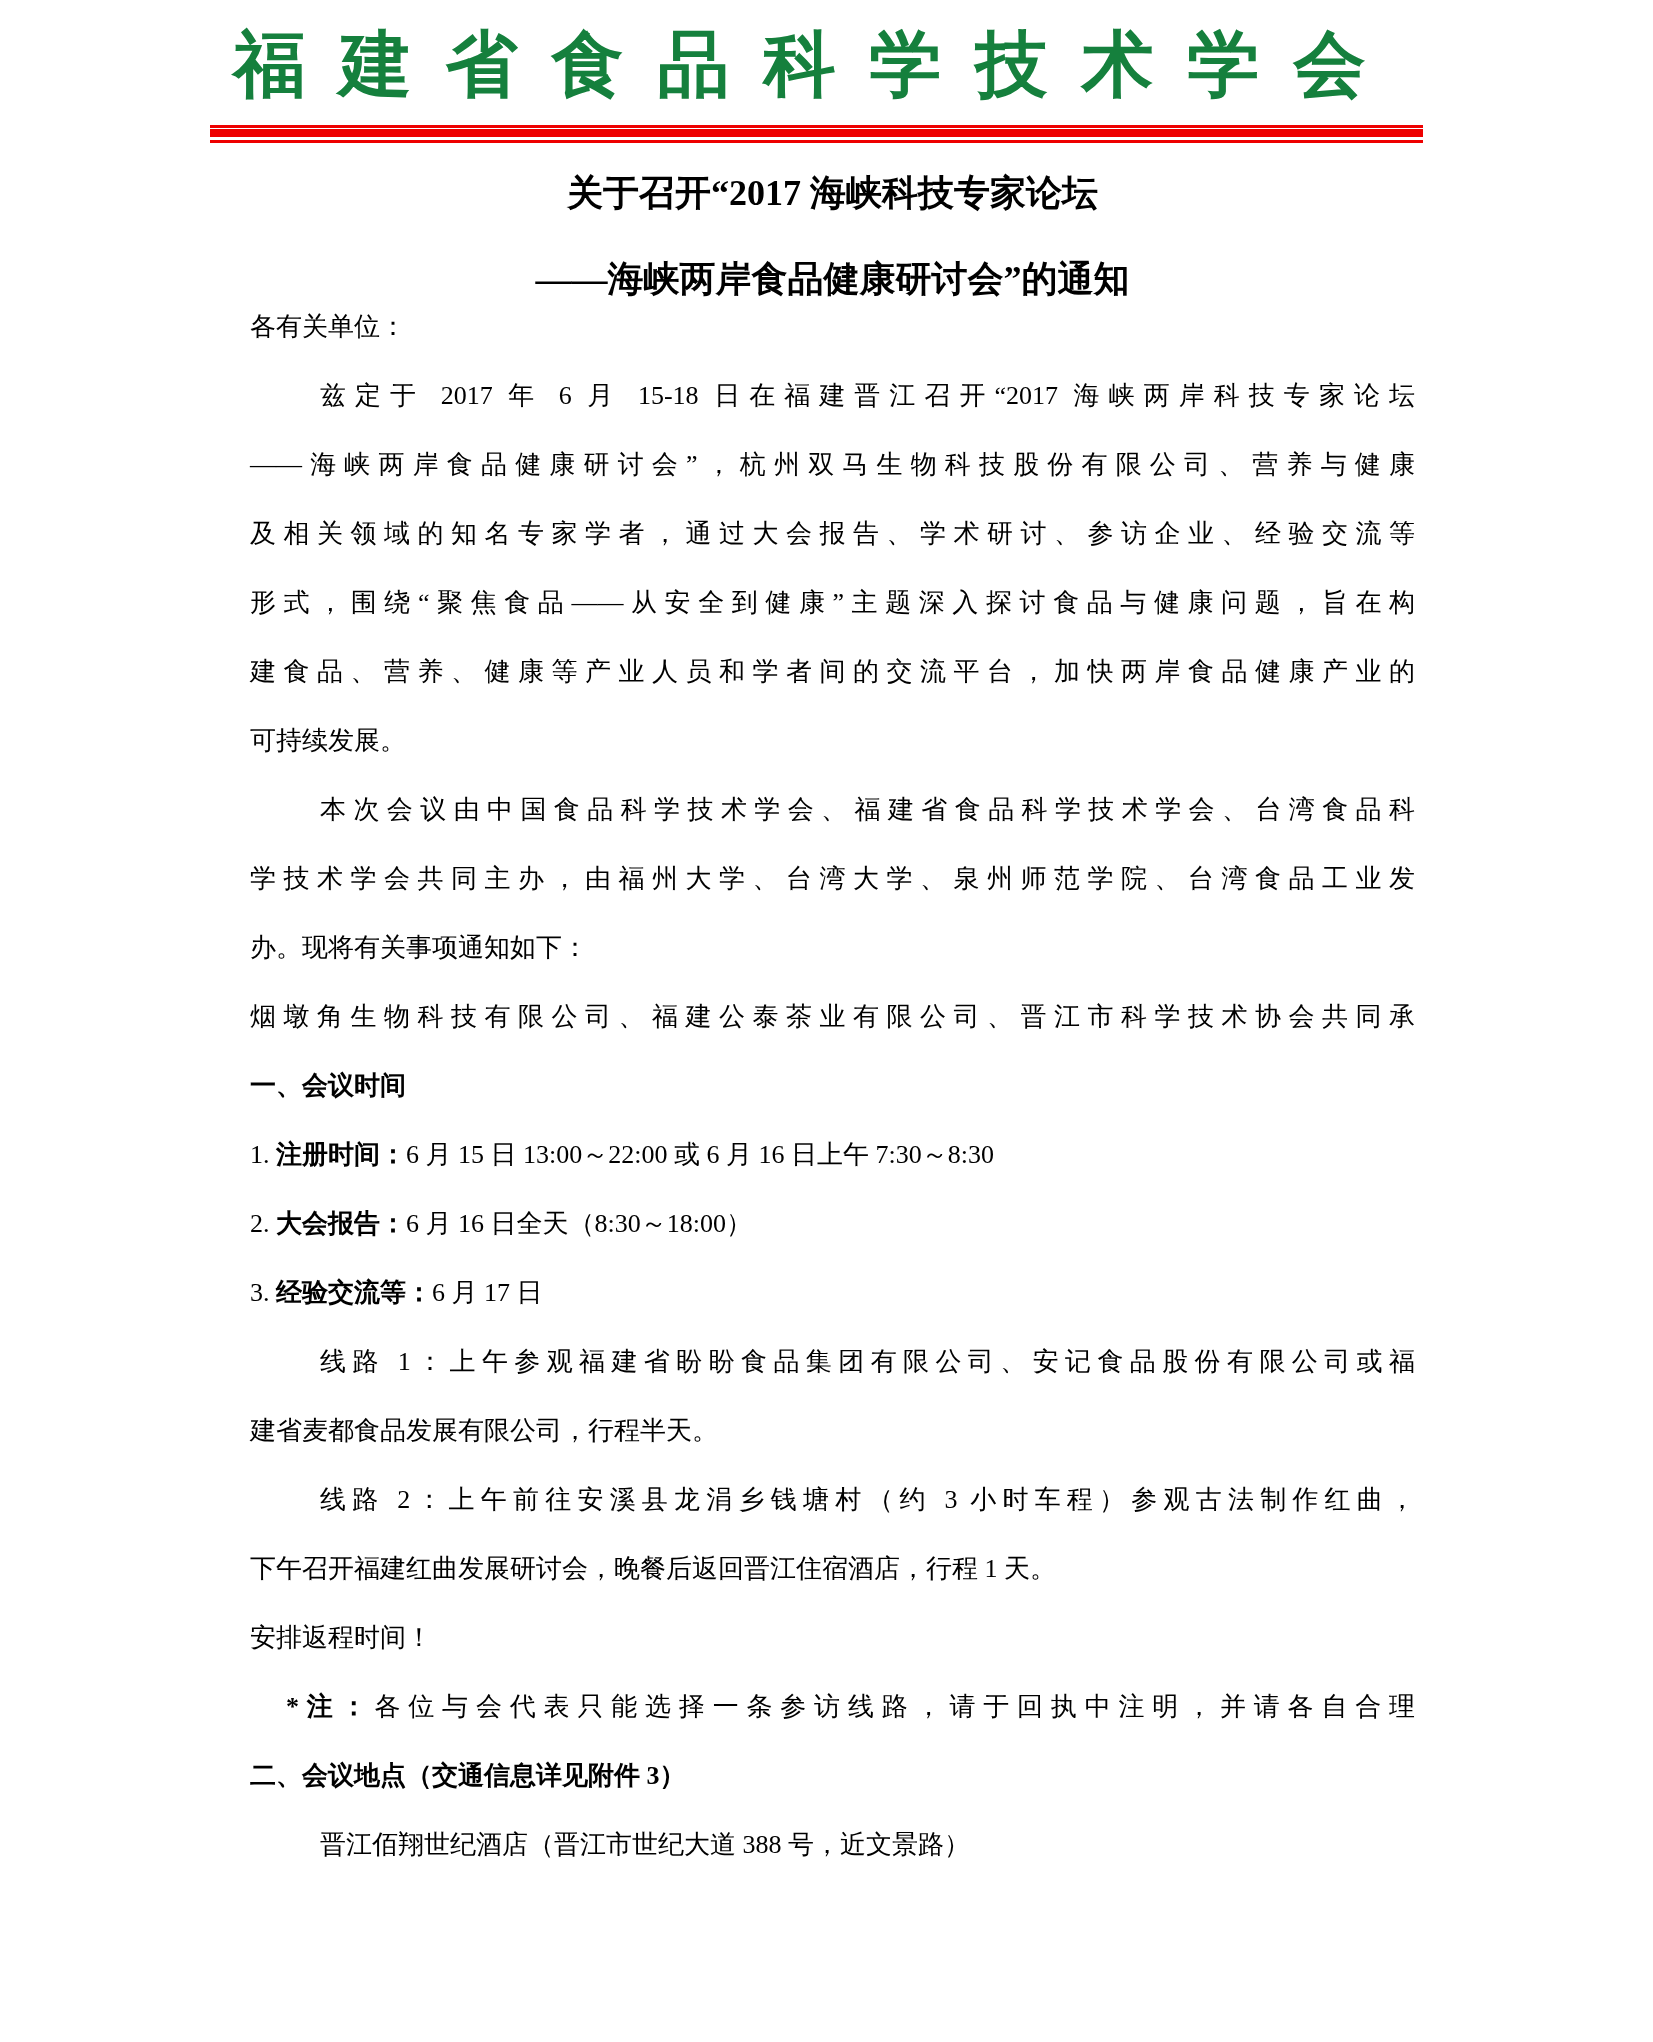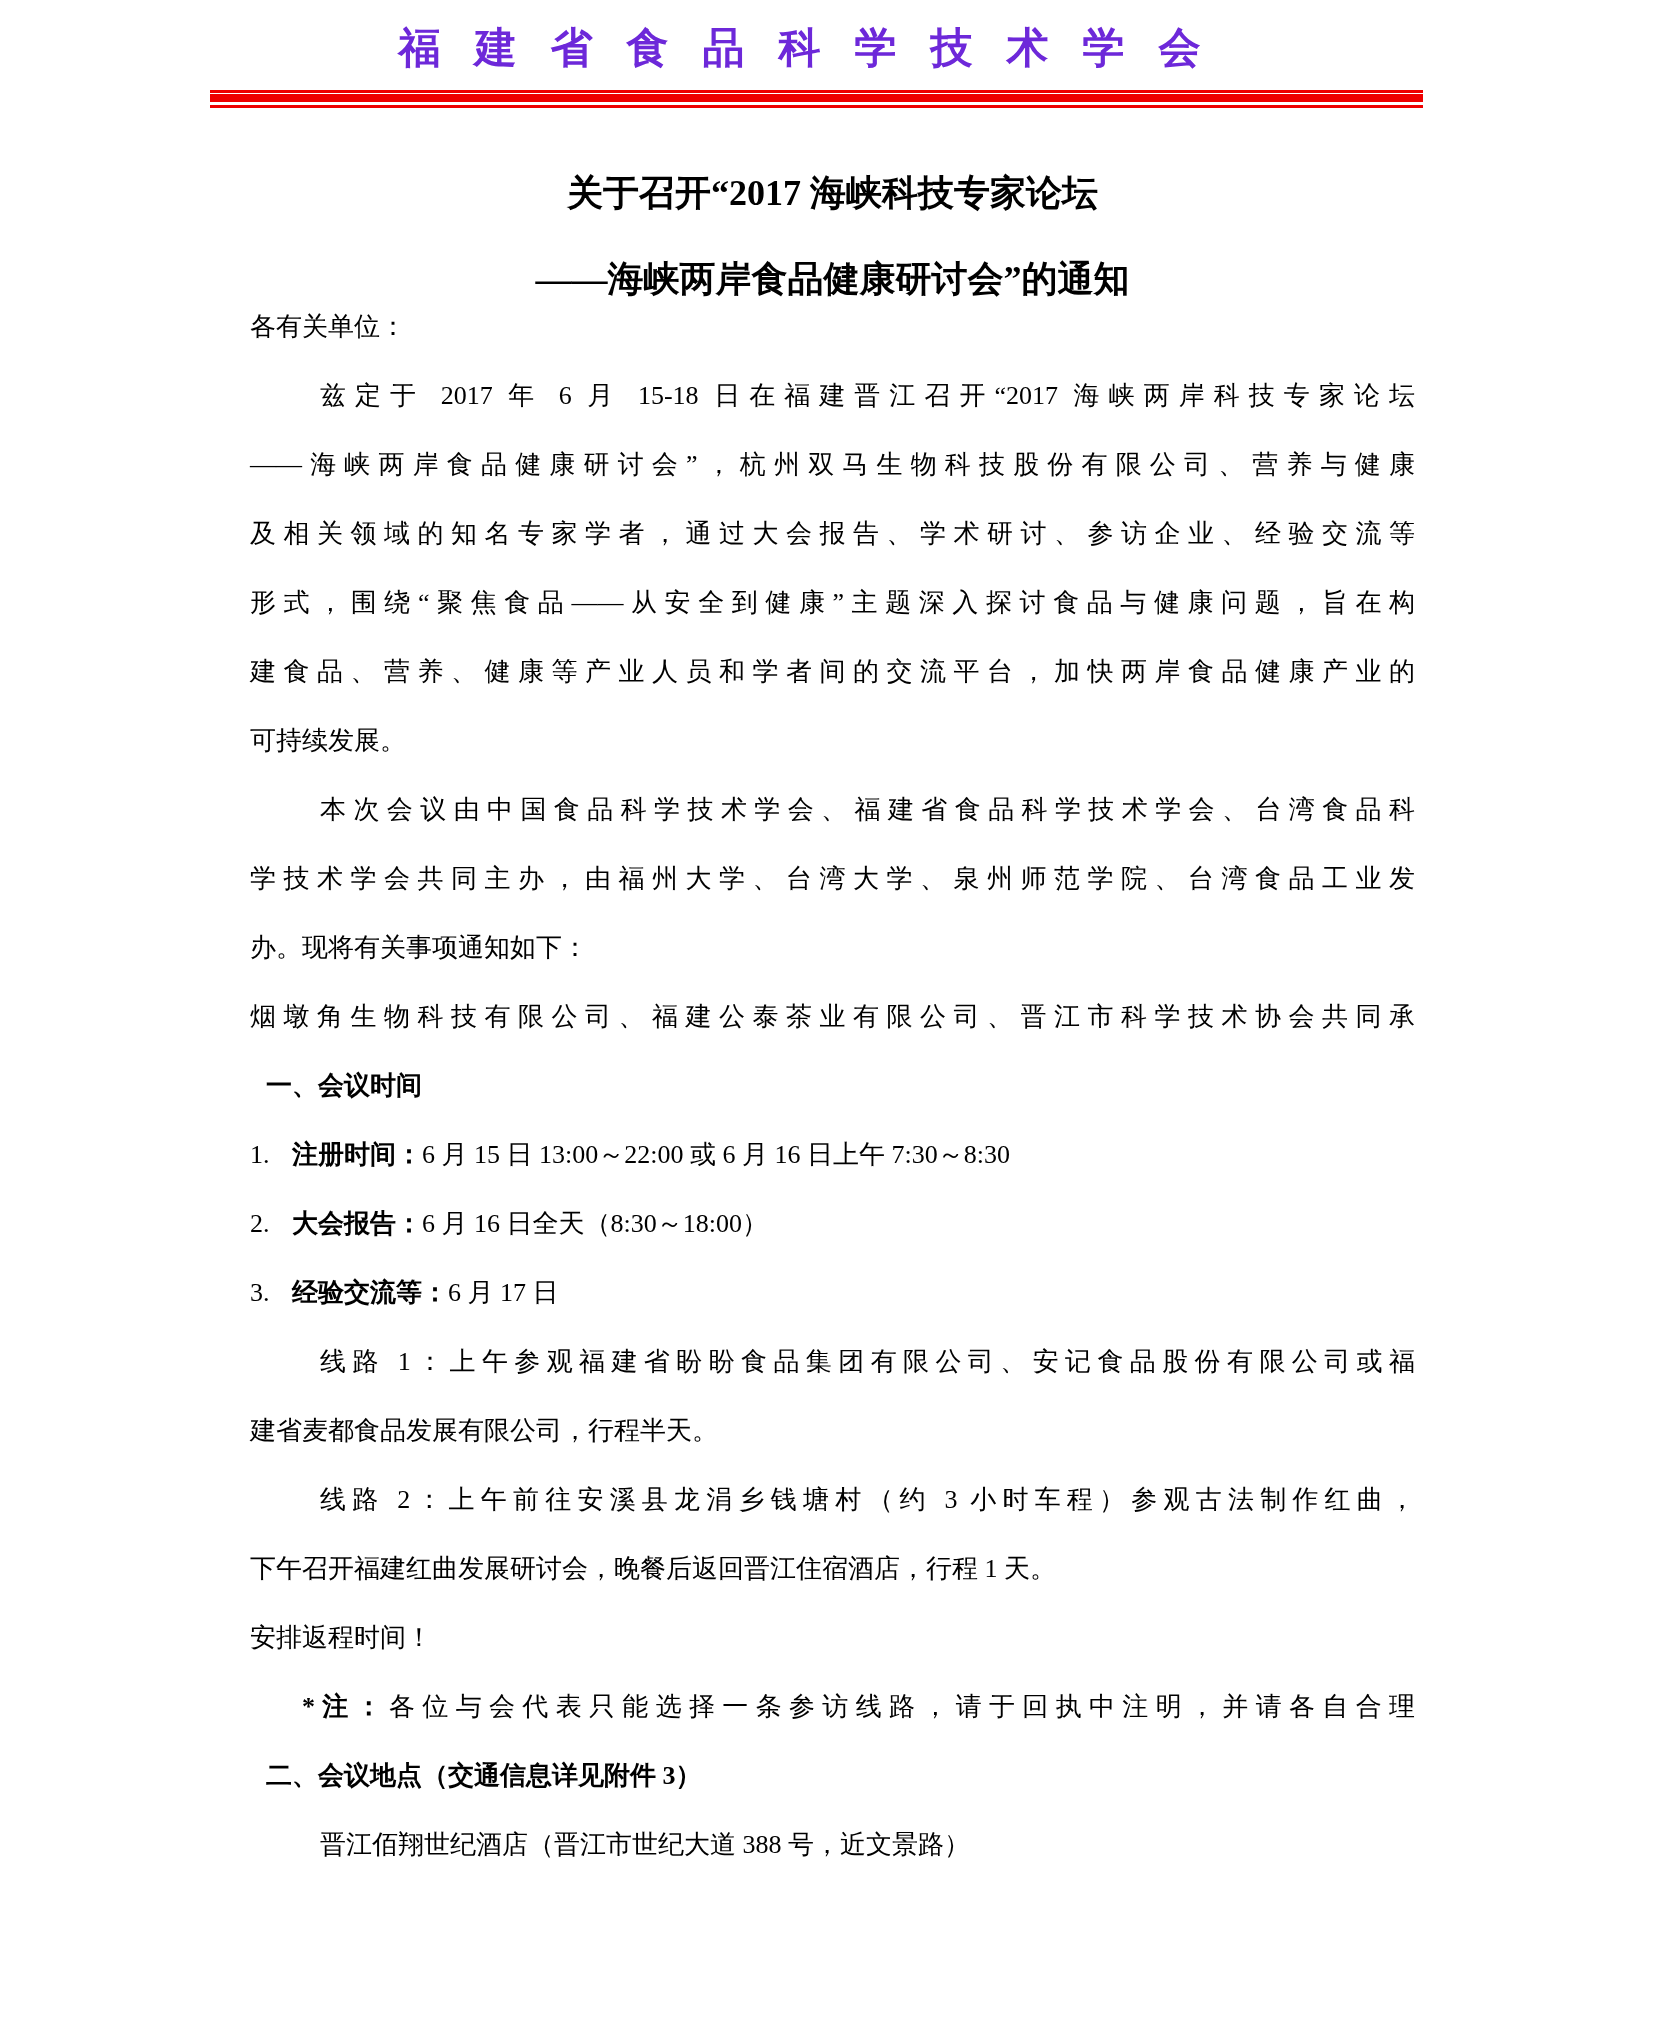--- a/index.html
+++ b/index.html
@@ -7,22 +7,22 @@
     width:1653px;height:2042px;
     background:#ffffff;
     position:relative;
     font-family:"Liberation Serif","DejaVu Serif",serif;
     color:#000;
     overflow:hidden;
   }
   
   .masthead{position:absolute;left:210px;top:24px;width:1213px;}
   .org{
-    color:#6d28d9;
-    font-size:42px;
+    color:#15803d;
+    font-size:72px;
     font-weight:bold;
     line-height:1.15;
     letter-spacing:34px;
     text-align:center;
     white-space:nowrap;
   }
   .rule{margin-top:18px;}
   .rule .r1{height:3px;background:#ee0000;}
   .rule .r2{height:8px;background:#ee0000;margin-top:1px;}
   .rule .r3{height:3px;background:#ee0000;margin-top:3px;}
@@ -39,21 +39,21 @@
   }
   .line{
     height:69px;line-height:69px;
     text-align:justify;text-align-last:left;
     white-space:nowrap;
   }
   .line.full{white-space:normal;text-align-last:justify;}
   .ind0{text-indent:0;}
   .ind1{text-indent:36px;}
   .ind2{text-indent:70px;}
-  .b{font-weight:bold;margin-left:16px;}
+  .b{font-weight:bold;}
 </style>
 </head>
 <body>
 
 <div class="masthead">
   <div class="org">福建省食品科学技术学会</div>
   <div class="rule">
     <div class="r1"></div>
     <div class="r2"></div>
     <div class="r3"></div>

